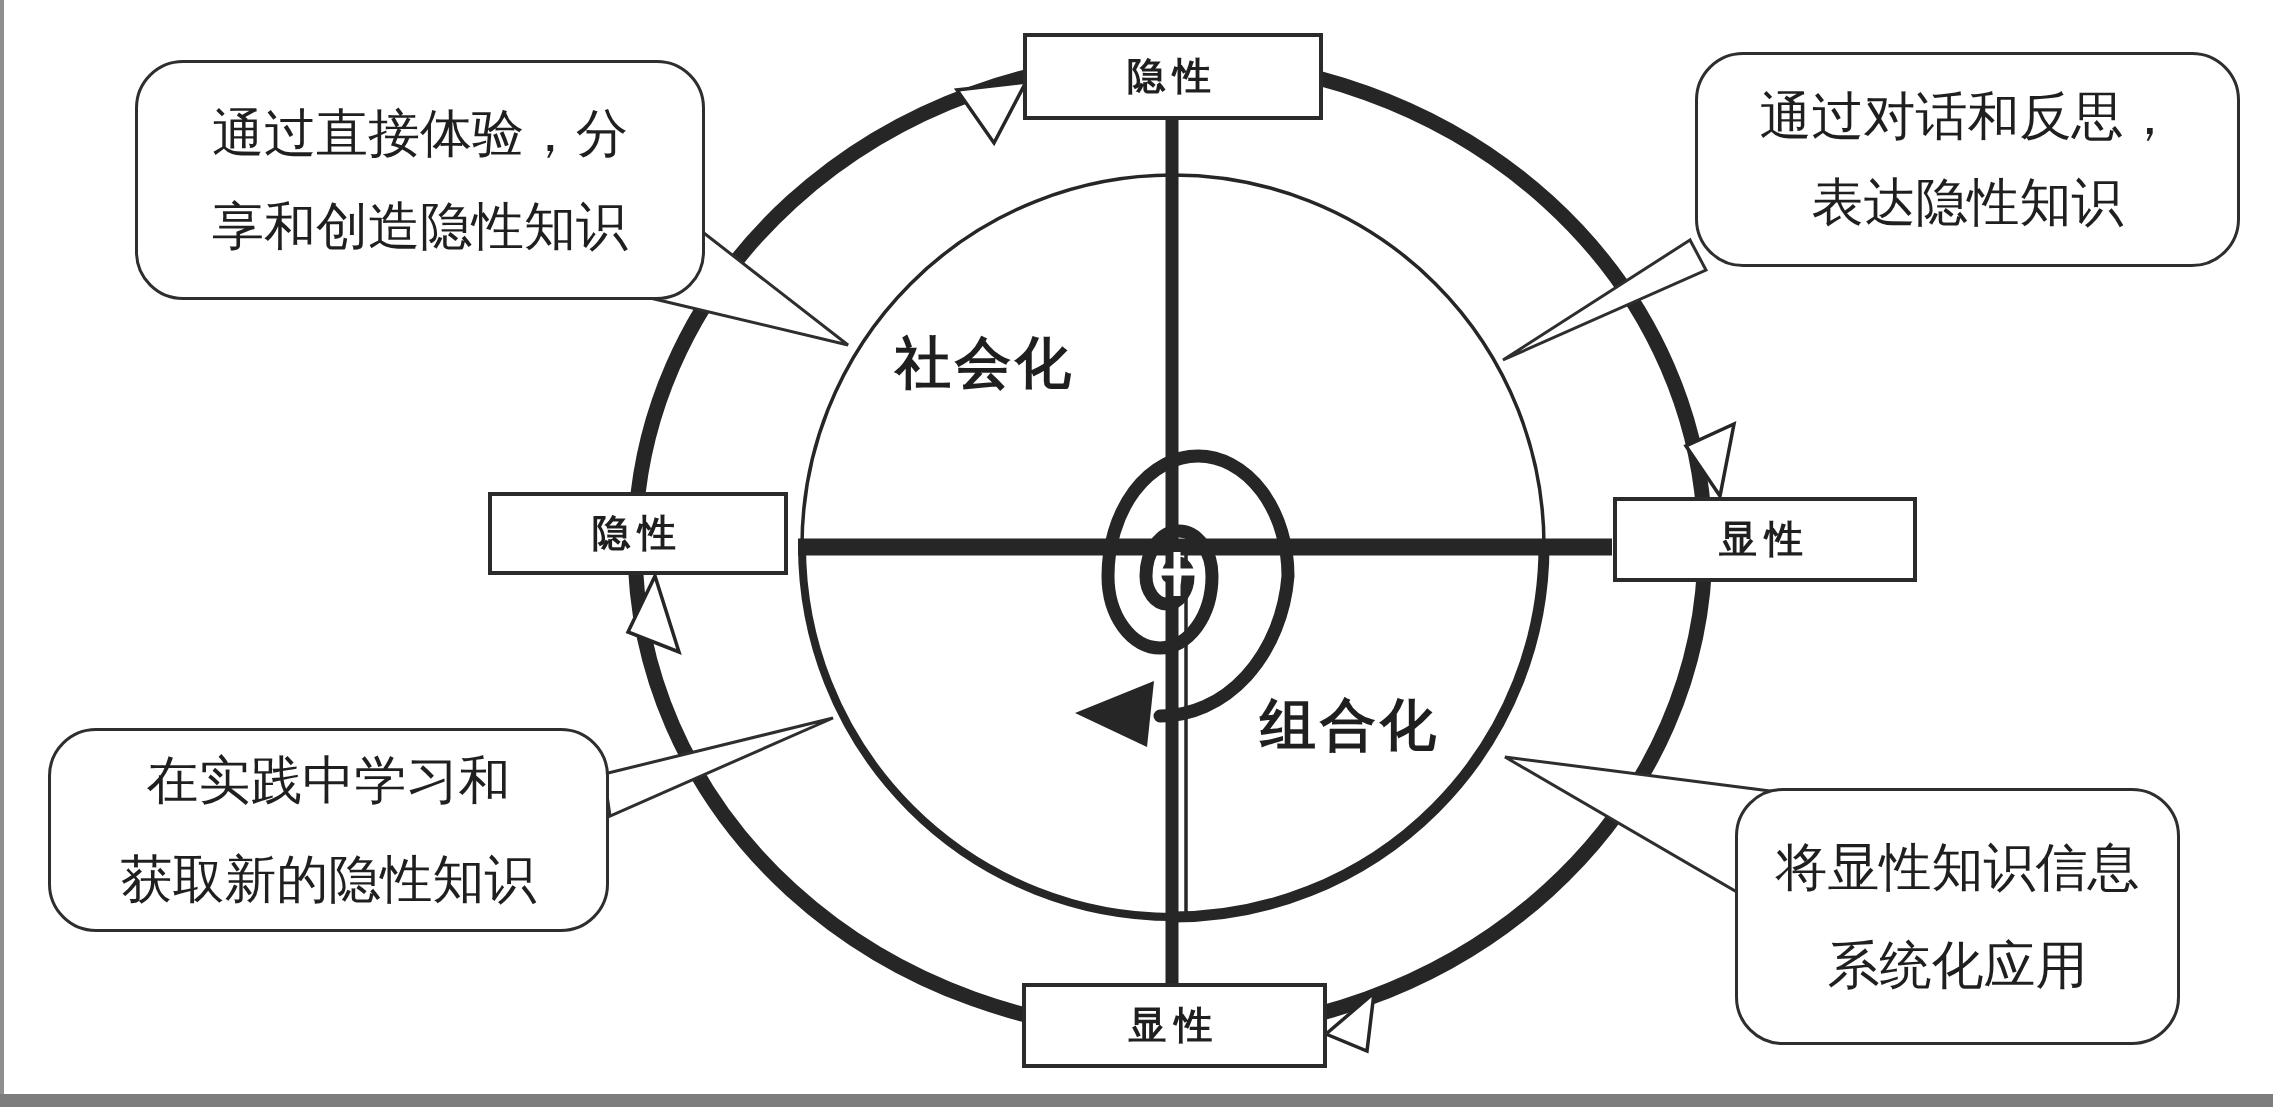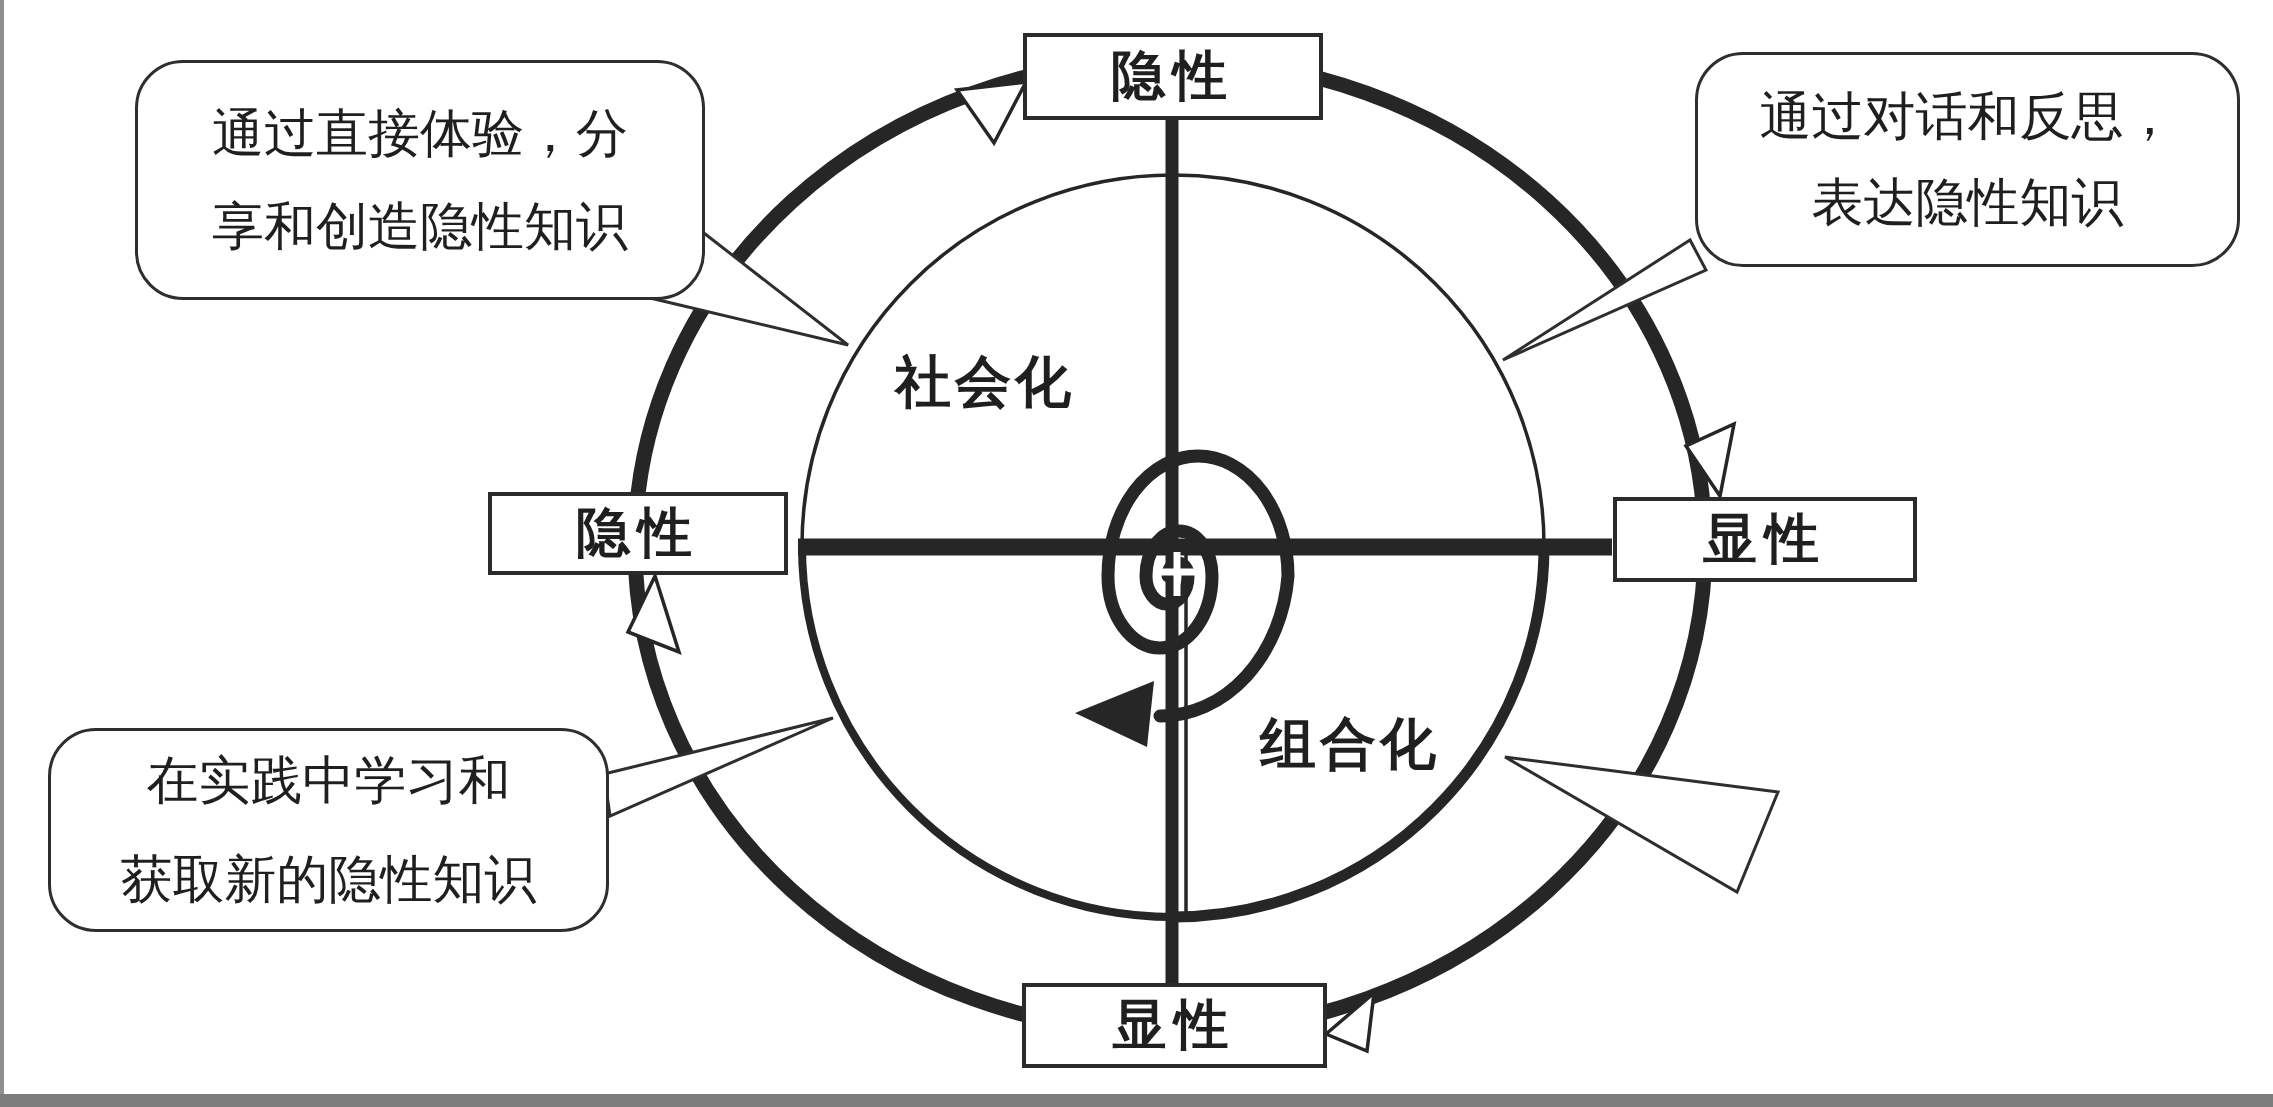--- a/index.html
+++ b/index.html
@@ -18,33 +18,33 @@
   }
   .edge-bottom{
     position:absolute;left:0;top:1094px;width:2273px;height:13px;
     background:#7d7d7d;
   }
   .state-box{
     position:absolute;
     background:#ffffff;
     border:4px solid #2b2b2b;
     display:flex;align-items:center;justify-content:center;
-    font-size:54px;font-weight:bold;letter-spacing:8px;
+    font-size:38px;font-weight:bold;letter-spacing:8px;
     color:#1f1f1f;
     box-sizing:border-box;
   }
   .box-top{left:1023px;top:33px;width:300px;height:87px;}
   .box-right{left:1613px;top:497px;width:304px;height:85px;}
   .box-left{left:488px;top:492px;width:300px;height:83px;}
   .box-bottom{left:1022px;top:983px;width:305px;height:85px;}
   .quad-label{
     position:absolute;
     transform:translate(-50%,-50%);
     font-size:56px;font-weight:bold;letter-spacing:4px;
-    color:#1f1f1f;white-space:nowrap;margin-top:19px;
+    color:#1f1f1f;white-space:nowrap;
   }
   .quad-tl{left:985px;top:364px;}
   .quad-tr{left:1345px;top:364px;}
   .quad-bl{left:975px;top:726px;}
   .quad-br{left:1350px;top:726px;}
   .callout{
     position:absolute;
     background:#ffffff;
     border:3px solid #2e2e2e;
     border-radius:48px;
@@ -114,16 +114,20 @@
     <div class="l2">享和创造隐性知识</div>
   </div>
   <div class="callout callout-tr">
     <div class="l1">通过对话和反思，</div>
     <div class="l2">表达隐性知识</div>
   </div>
   <div class="callout callout-bl">
     <div class="l1">在实践中学习和</div>
     <div class="l2">获取新的隐性知识</div>
   </div>
+  <div class="callout callout-br">
+    <div class="l1">将显性知识信息</div>
+    <div class="l2">系统化应用</div>
+  </div>
 
   <div class="edge-left"></div>
   <div class="edge-bottom"></div>
 </div>
 
 </body></html>

